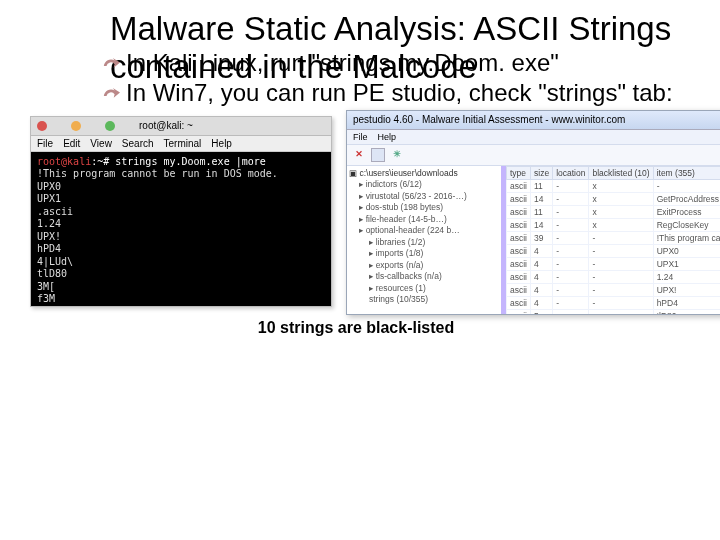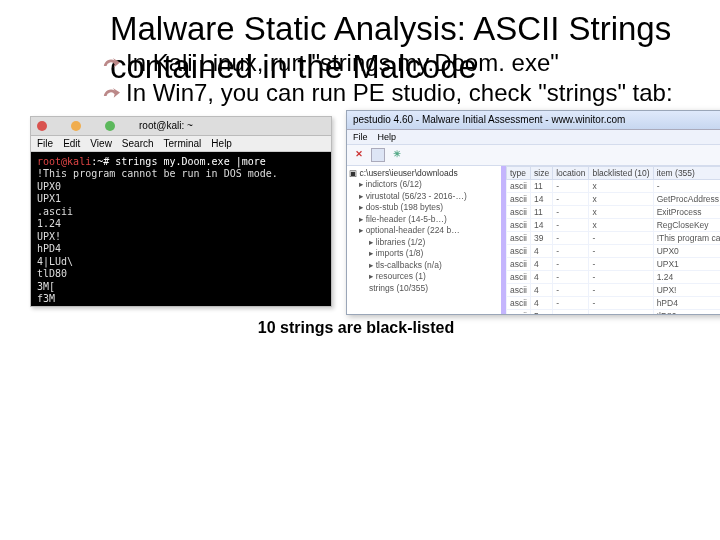--- a/index.html
+++ b/index.html
@@ -104,20 +104,21 @@
       <div class="panes">
         <div class="tree">
           <div class="node" style="color:#333">▣ <span>c:\users\ieuser\downloads</span></div>
           <div class="node ind1">▸ <span>indictors (6/12)</span></div>
           <div class="node ind1">▸ <span>virustotal (56/23 - 2016-…)</span></div>
           <div class="node ind1">▸ <span>dos-stub (198 bytes)</span></div>
           <div class="node ind1">▸ <span>file-header (14-5-b…)</span></div>
           <div class="node ind1">▸ <span>optional-header (224 b…</span></div>
           <div class="node ind2">▸ <span>libraries (1/2)</span></div>
           <div class="node ind2">▸ <span>imports (1/8)</span></div>
+          <div class="node ind2">▸ <span>exports (n/a)</span></div>
           <div class="node ind2">▸ <span>tls-callbacks (n/a)</span></div>
           <div class="node ind2">▸ <span>resources (1)</span></div>
           <div class="node ind2"><span class="sel">strings (10/355)</span></div>
         </div>
         <div class="tbl">
           <table>
             <thead>
                 <tr>
               <th>type</th>
               <th>size</th>

